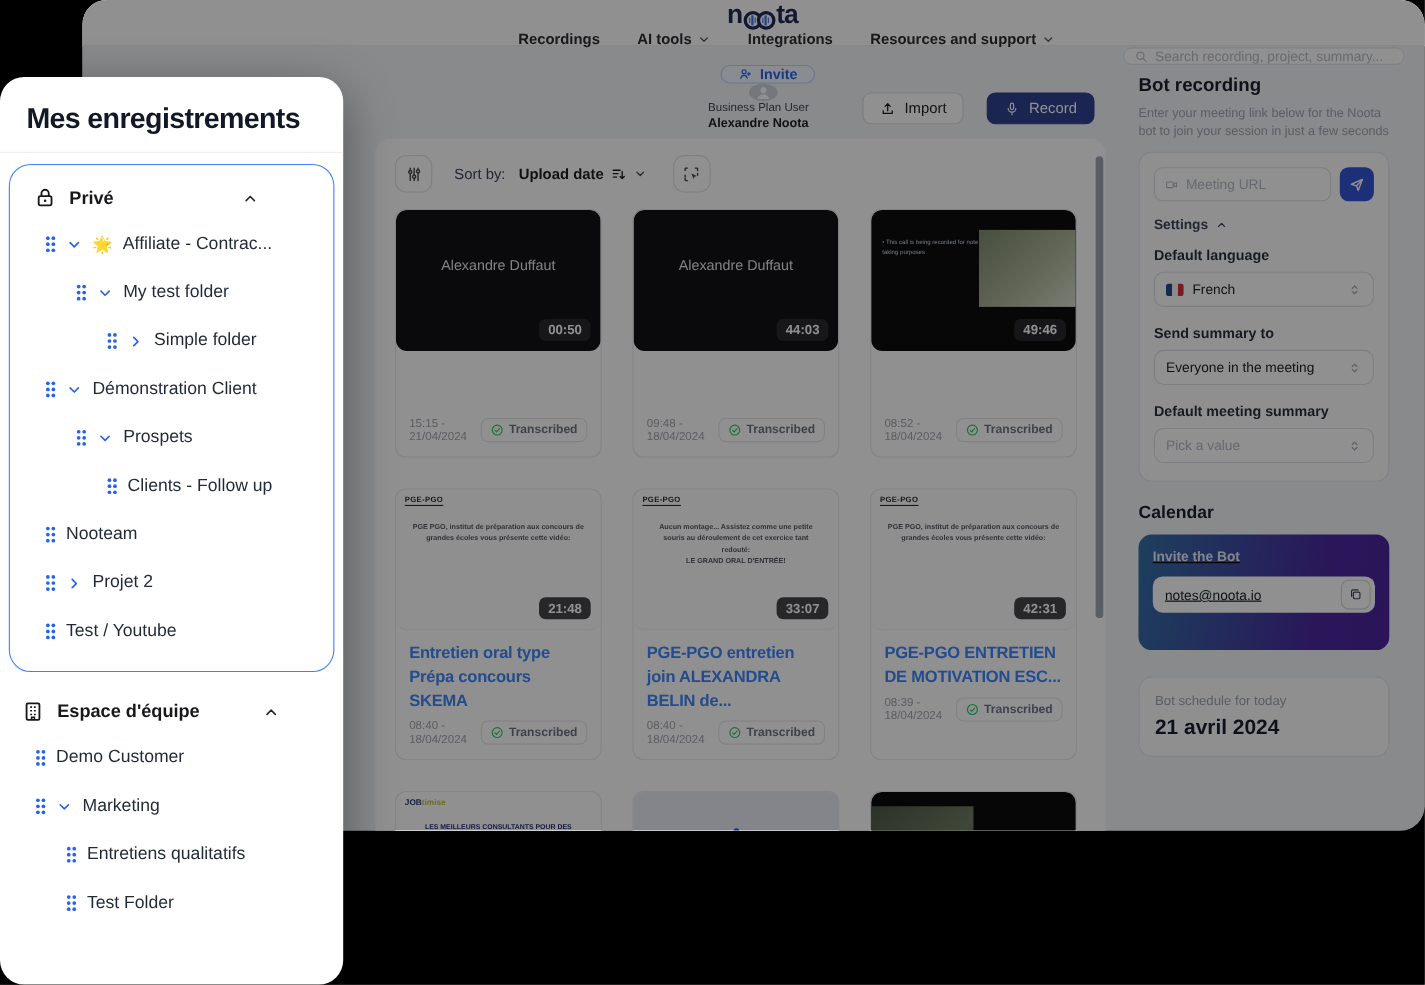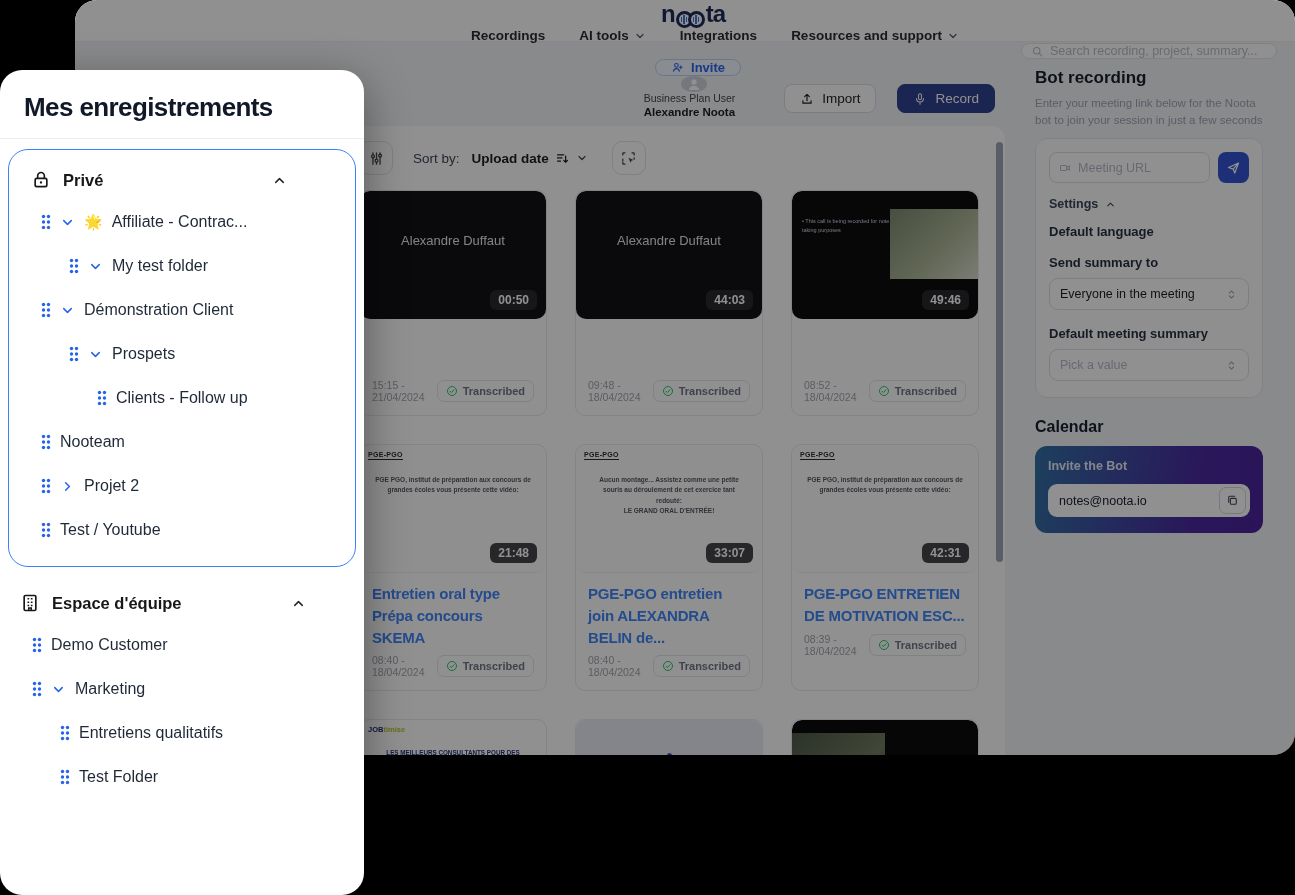--- a/index.html
+++ b/index.html
@@ -116,37 +116,37 @@
             font-weight:700; color:#374151; cursor:pointer; }
   .flabel { margin-top:13px; font-size:13px; font-weight:600; color:#1f2937; }
   .select { margin-top:8px; height:32px; border:1px solid #dcdfe4; border-radius:9px; background:#fff;
             display:flex; align-items:center; padding:0 10px; gap:8px; font-size:12.5px; color:#18181b;
             cursor:pointer; }
   .select .ud { margin-left:auto; color:#9ca3af; }
   .select.placeholder { color:#b3b9c2; }
   .miniflag { width:16px; height:11px; border-radius:2px;
               background:linear-gradient(90deg,#21468b 33%,#f4f4f4 33% 66%,#d7282f 66%); }
   .caltitle { margin-top:20px; font-size:16px; font-weight:800; color:#111827; }
-  .calcard { margin-top:10px; border-radius:12px; padding:13px 13px 16px;
-             background:linear-gradient(100deg,#2e6da1 0%,#45249c 70%,#471d99 100%); }
+  .calcard { margin-top:10px; border-radius:12px; padding:13px 13px 34px;
+             background:linear-gradient(100deg,#2e6da1 0%,#45249c 70%,#471d99 100%);text-decoration:underline; }
   .calcard .cl { color:#e7ebf8; font-size:12.5px; font-weight:700; }
   .emailrow { margin-top:11px; background:#fff; border-radius:9px; display:flex; align-items:center;
               padding:3px 4px 3px 11px; }
   .email { flex:1; font-size:12.5px; color:#111827; }
   .copybtn { width:27px; height:27px; border:1px solid #d3d6dc; border-radius:7px; background:#fff;
              display:flex; align-items:center; justify-content:center; color:#374151; cursor:pointer; }
   .schcard { margin-top:24px; border:1px solid #e3e5e9; border-radius:12px; padding:14px; background:#fdfdfd; }
   .schlbl { font-size:12px; color:#9ca3af; }
   .schdate { margin-top:7px; font-size:19px; font-weight:800; color:#111827; }
 
   
   .dim { position:absolute; inset:0; background:rgba(8,9,12,.45); z-index:40; }
 
   
-  .sidepanel { position:absolute; left:0; top:70px; width:364px; height:825px; background:#fff;
+  .sidepanel { position:absolute; left:0; top:70px; width:312px; height:825px; background:#fff;
                border-radius:22px; box-shadow:0 12px 45px rgba(0,0,0,.4); z-index:60; overflow:hidden; }
   .sp-title { padding:22px 24px 15px; font-size:26px; font-weight:800; color:#111827; letter-spacing:-.6px; }
   .sp-div { border-top:1px solid #ededf0; }
   .bluebox { margin:10px 8px 0; border:1.6px solid #3b82f6; border-radius:20px; padding:10px 10px 14px; }
   .sechead { display:flex; align-items:center; gap:12px; padding:10px 12px; cursor:pointer; color:#18181b; }
   .sechead .lbl { font-size:16.5px; font-weight:800; }
   .sechead .chev { margin-left:auto; margin-right:46px; color:#27272a; }
   .trow { height:44px; display:flex; align-items:center; gap:9px; cursor:pointer; }
   .trow .lbl { font-size:16px; color:#1f2937; }
   .lv1 { padding-left:22px; } .lv2 { padding-left:50px; } .lv3 { padding-left:78px; }
@@ -518,20 +518,27 @@
             </svg>
           </button>
       </div>
       <div class="setrow">
         <span>Settings</span>
         <svg width="11" height="11">
             <use href="#i-chevup"></use>
           </svg>
       </div>
       <div class="flabel">Default language</div>
+      <div class="select">
+        <span class="miniflag"></span>
+        <span>French</span>
+        <svg class="ud" width="13" height="13">
+            <use href="#i-updown"></use>
+          </svg>
+      </div>
       <div class="flabel" style="margin-top:16px">Send summary to</div>
       <div class="select">
         <span>Everyone in the meeting</span>
         <svg class="ud" width="13" height="13">
             <use href="#i-updown"></use>
           </svg>
       </div>
       <div class="flabel" style="margin-top:16px">Default meeting summary</div>
       <div class="select placeholder">
         <span>Pick a value</span>
@@ -547,20 +554,24 @@
       <div class="emailrow">
         <span class="email">notes@noota.io</span>
         <button class="copybtn">
             <svg width="13" height="13">
               <use href="#i-copy"></use>
             </svg>
           </button>
       </div>
     </div>
 
+    <div class="schcard">
+      <div class="schlbl">Bot schedule for today</div>
+      <div class="schdate">21 avril 2024</div>
+    </div>
   </div>
 
   <div class="dim"></div>
 </div>
 
 <div class="sidepanel">
   <div class="sp-title">Mes enregistrements</div>
   <div class="sp-div"></div>
 
   <div class="bluebox">
@@ -586,20 +597,29 @@
     </div>
     <div class="trow lv2">
       <svg class="handle" width="10" height="16">
           <use href="#i-dots"></use>
         </svg>
       <svg class="tchev" width="15" height="15">
           <use href="#i-chevdown"></use>
         </svg>
       <span class="lbl">My test folder</span>
     </div>
+    <div class="trow lv3">
+      <svg class="handle" width="10" height="16">
+          <use href="#i-dots"></use>
+        </svg>
+      <svg class="tchev" width="15" height="15">
+          <use href="#i-chevright"></use>
+        </svg>
+      <span class="lbl">Simple folder</span>
+    </div>
     <div class="trow lv1">
       <svg class="handle" width="10" height="16">
           <use href="#i-dots"></use>
         </svg>
       <svg class="tchev" width="15" height="15">
           <use href="#i-chevdown"></use>
         </svg>
       <span class="lbl">Démonstration Client</span>
     </div>
     <div class="trow lv2">

